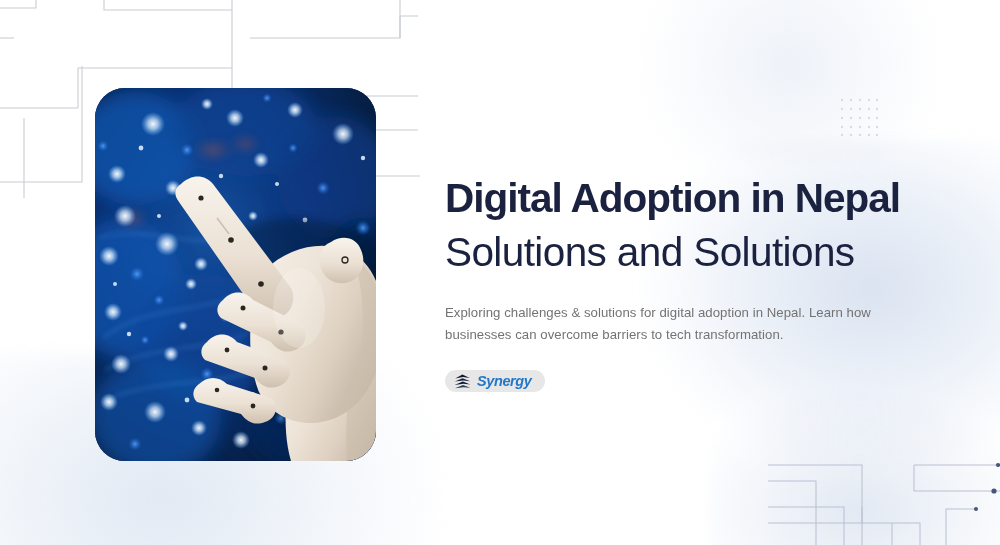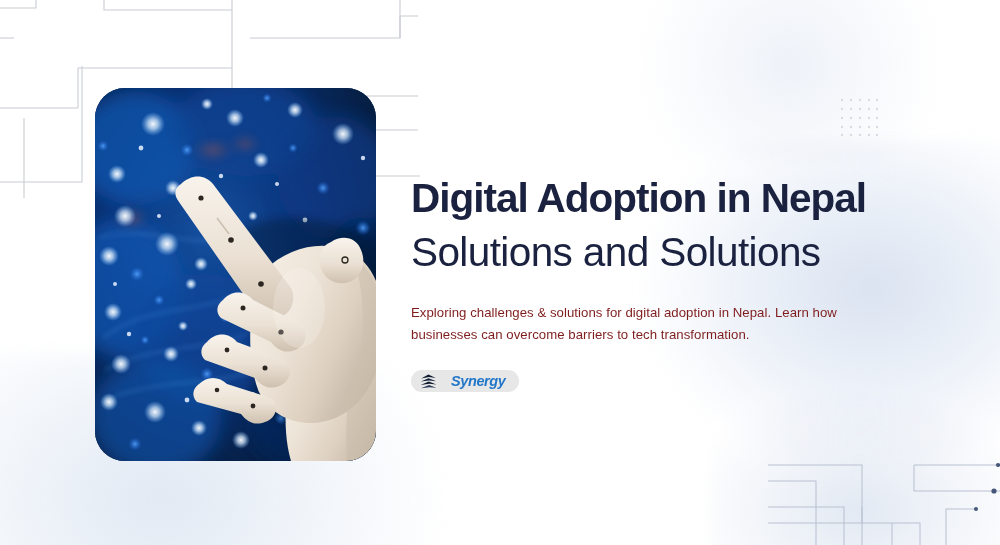--- a/index.html
+++ b/index.html
@@ -76,21 +76,21 @@
     width:281px; height:373px;
     border-radius:30px;
     overflow:hidden;
     background:#06224f;
   }
   .hero-photo svg { display:block; width:100%; height:100%; }
 
   
   .content {
     position:absolute;
-    left:411px; top:176px;
+    left:445px; top:176px;
     width:500px;
   }
   .headline-1 {
     font-size:40.5px;
     font-weight:bold;
     letter-spacing:-1.0px;
     color:#1b2240;
     line-height:1.13;
     white-space:nowrap;
   }
@@ -102,30 +102,30 @@
     line-height:1.2;
     margin-top:6px;
     white-space:nowrap;
   }
   .subtitle {
     margin-top:26px;
     width:452px;
     font-size:13.2px;
     font-weight:400;
     line-height:1.66;
-    color:#7f1d1d;
+    color:#737373;
     letter-spacing:0.05px;
   }
 
   
   .brand-pill {
     margin-top:24px;
     display:inline-flex;
     align-items:center;
-    gap:14px;
+    gap:6px;
     height:22px;
     padding:0 14px 0 9px;
     background:#e7e7e8;
     border-radius:11px;
   }
   .brand-mark { width:17px; height:15px; flex:0 0 auto; display:block; }
   .brand-name {
     font-size:14.5px;
     font-weight:bold;
     font-style:italic;

